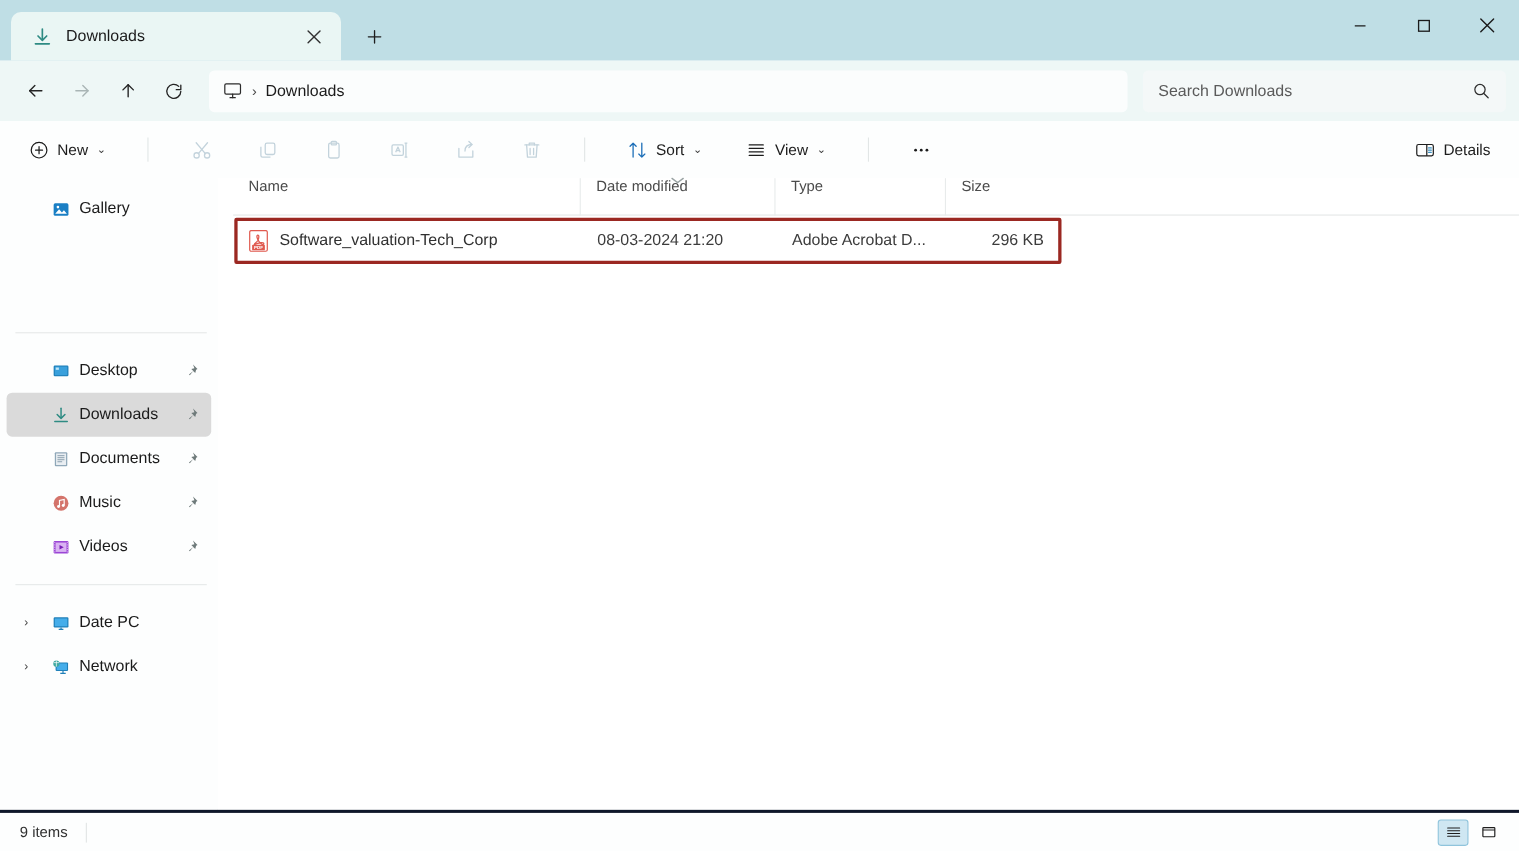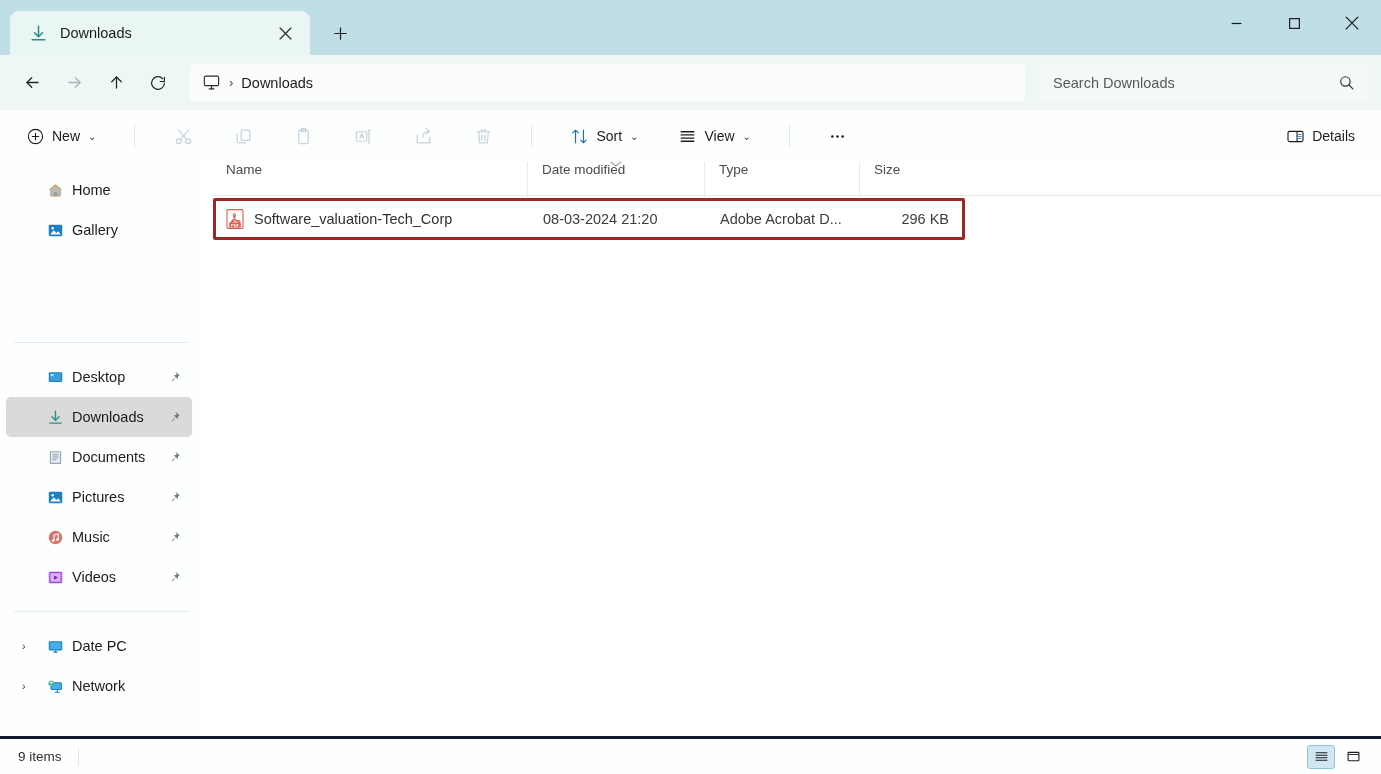--- a/index.html
+++ b/index.html
@@ -441,30 +441,20 @@
         <path d="M16 9.5h3.2M16 12h3.2M16 14.5h3.2" stroke="#3a8fc0" stroke-linecap="round"></path>
       </svg>
       <span>Details</span>
     </div>
   </div>
 
   <div class="body">
 
     <div class="sidebar">
 
-      <div class="nav-item">
-        <span class="ni-icon">
-          <svg width="17" height="17" viewBox="0 0 24 24">
-            <path d="M12 3L2.5 11h3v9.5h13V11h3z" fill="#c8922f"></path>
-            <path d="M12 4.5L4 11.3v8.2h16V11.3z" fill="#b9b9b9"></path>
-            <rect x="10" y="14.5" width="4" height="5" fill="#9a9a9a"></rect>
-          </svg>
-        </span>
-        <span class="ni-label">Home</span>
-      </div>
 
       <div class="nav-item">
         <span class="ni-icon">
           <svg width="17" height="17" viewBox="0 0 24 24">
             <rect x="2.5" y="4" width="19" height="16" rx="2" fill="#1a7fc4"></rect>
             <path d="M4.5 17.5l5-6 3.6 4.2 2.6-2.8 3.8 4.6z" fill="#ffffff"></path>
             <circle cx="8" cy="8.8" r="1.7" fill="#ffffff"></circle>
           </svg>
         </span>
         <span class="ni-label">Gallery</span>
@@ -514,35 +504,20 @@
           </svg>
         </span>
         <span class="ni-label">Documents</span>
         <span class="ni-pin">
           <svg width="14" height="14" viewBox="0 0 24 24" fill="currentColor">
             <path d="M14.5 2.5l7 7-2.2 1.2-1.3 4.8-3.1-3.1-5.3 6.8-1.4-1.4 6.8-5.3-3.1-3.1 4.8-1.3z"></path>
           </svg>
         </span>
       </div>
 
-      <div class="nav-item">
-        <span class="ni-icon">
-          <svg width="17" height="17" viewBox="0 0 24 24">
-            <rect x="2.5" y="4" width="19" height="16" rx="2" fill="#1a7fc4"></rect>
-            <path d="M4.5 17.5l5-6 3.6 4.2 2.6-2.8 3.8 4.6z" fill="#ffffff"></path>
-            <circle cx="8" cy="8.8" r="1.7" fill="#ffffff"></circle>
-          </svg>
-        </span>
-        <span class="ni-label">Pictures</span>
-        <span class="ni-pin">
-          <svg width="14" height="14" viewBox="0 0 24 24" fill="currentColor">
-            <path d="M14.5 2.5l7 7-2.2 1.2-1.3 4.8-3.1-3.1-5.3 6.8-1.4-1.4 6.8-5.3-3.1-3.1 4.8-1.3z"></path>
-          </svg>
-        </span>
-      </div>
 
       <div class="nav-item">
         <span class="ni-icon">
           <svg width="17" height="17" viewBox="0 0 24 24">
             <circle cx="12" cy="12" r="9.5" fill="#d4746b"></circle>
             <path d="M10 16.2V8.4l6-1.3v7.6" fill="none" stroke="#ffffff" stroke-width="1.5"></path>
             <circle cx="8.8" cy="16.3" r="1.9" fill="#ffffff"></circle>
             <circle cx="14.8" cy="14.8" r="1.9" fill="#ffffff"></circle>
           </svg>
         </span>

